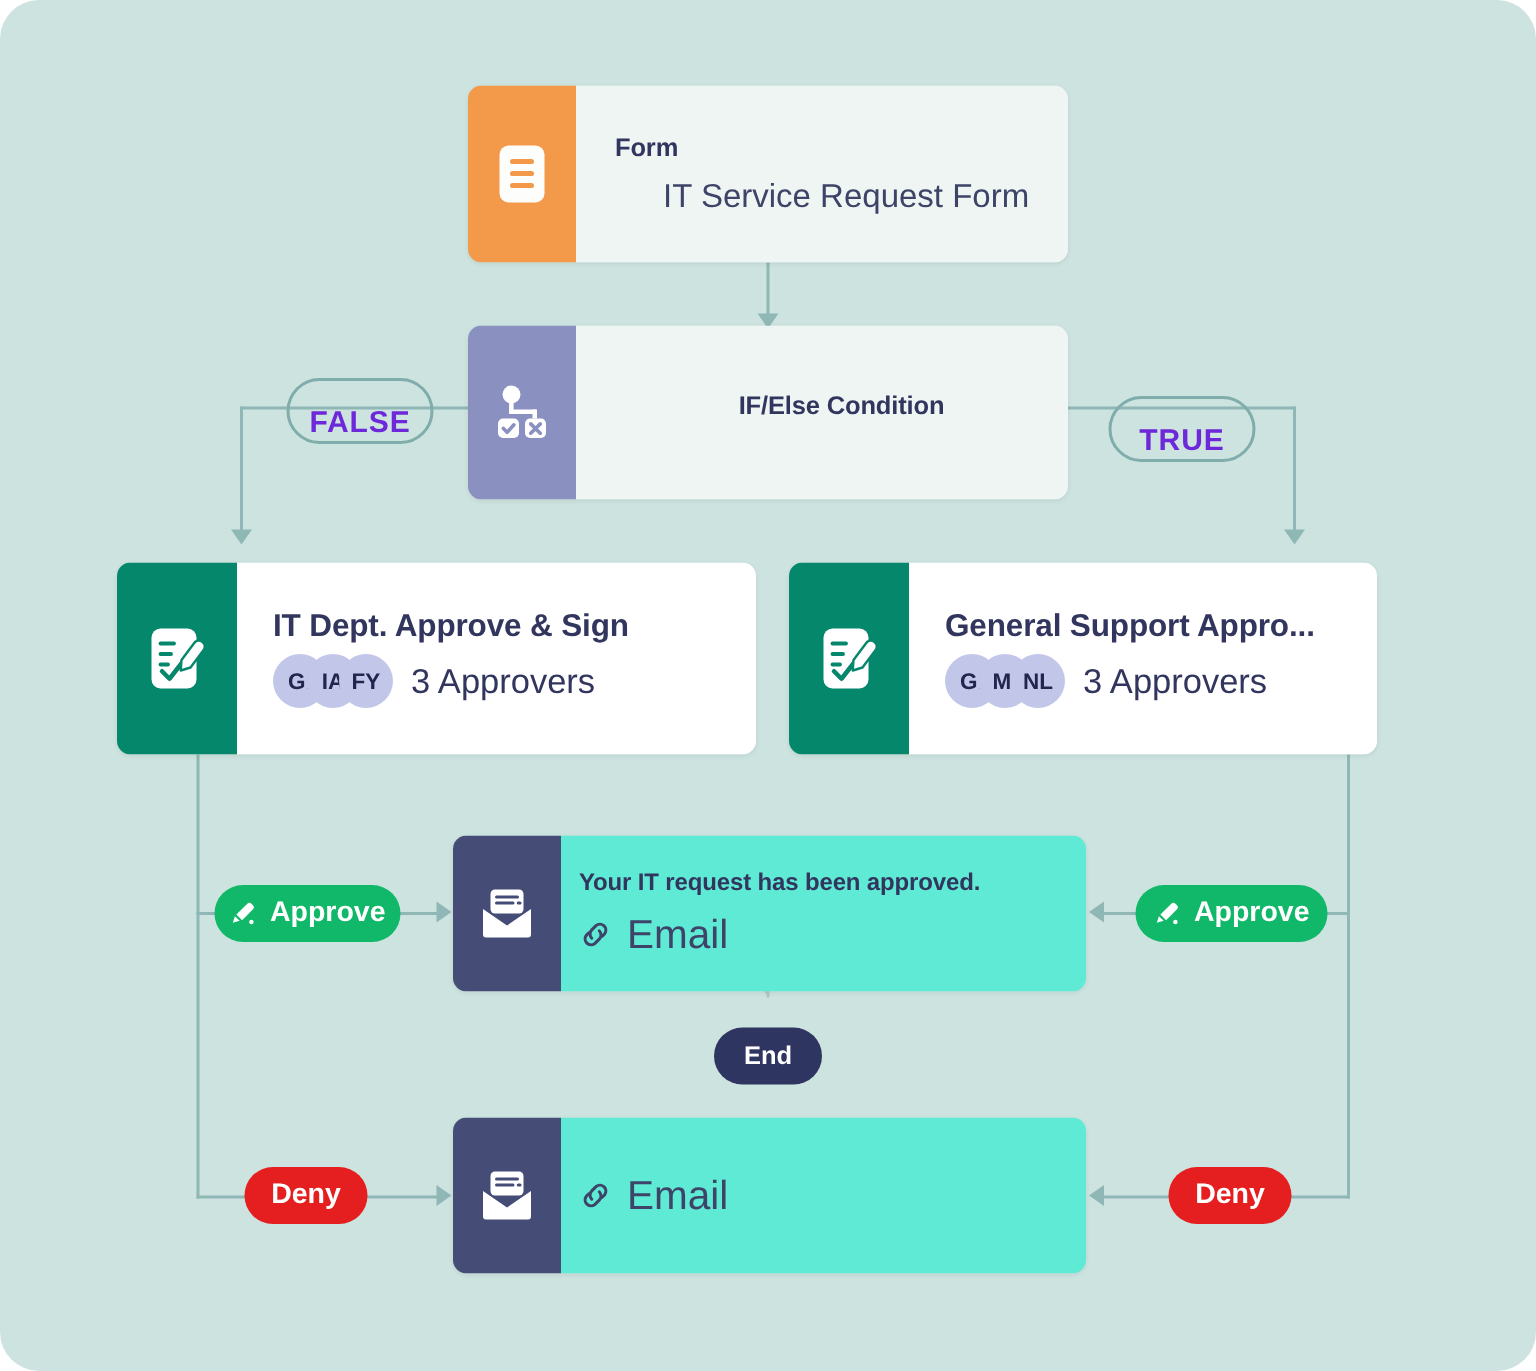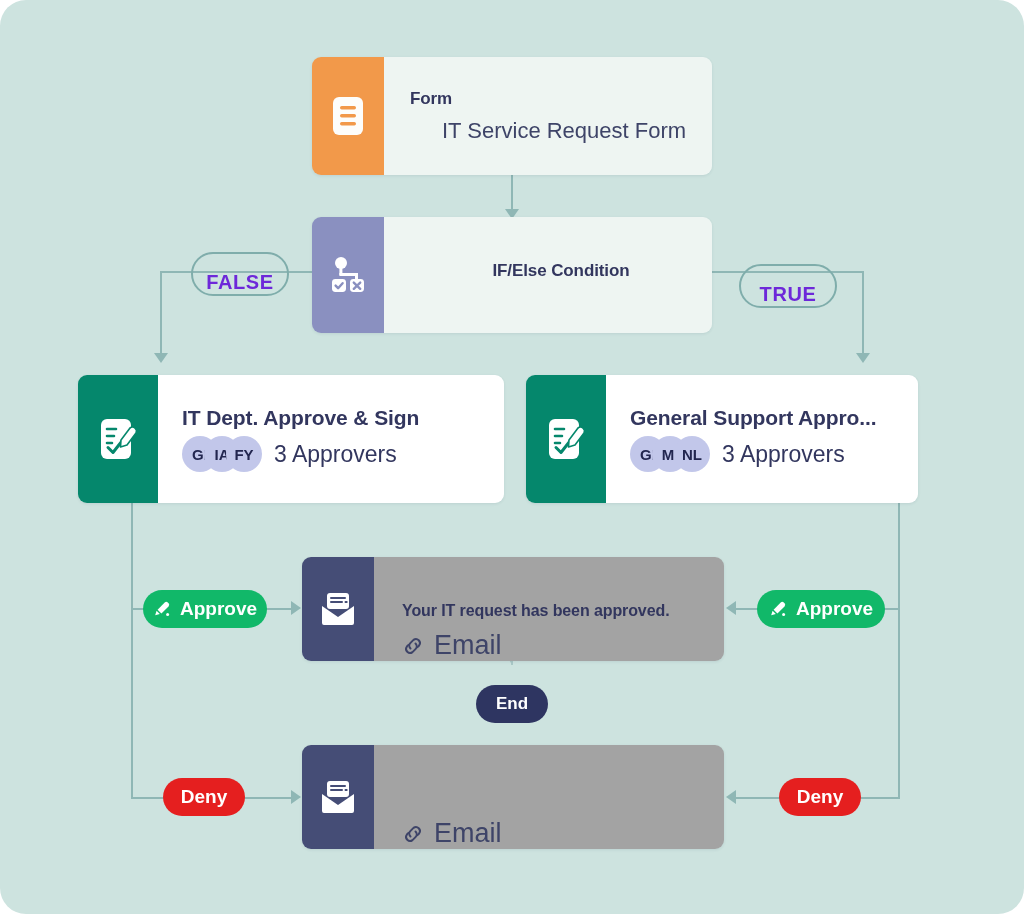--- a/index.html
+++ b/index.html
@@ -124,21 +124,21 @@
   .approver-count {
     font-size: 23px;
     color: #32365e;
     margin-left: 12px;
     white-space: nowrap;
   }
 
   
   .node-email { left: 302px; width: 422px; height: 104px; }
   .node-email .icon-pane { width: 72px; background: #454d76; }
-  .node-email .body-pane { background: #a3a3a3; padding-left: 28px; justify-content: flex-end; }
+  .node-email .body-pane { background: #5eead4; padding-left: 12px; }
   .node-email .title { font-size: 16px; margin-bottom: 10px; }
   .node-email .linkrow { display: flex; align-items: center; }
   .node-email .linkrow .label {
     font-size: 27px; color: #3e4468; margin-left: 10px;
   }
   #node-email-approved { top: 557px; }
   #node-email-denied { top: 745px; }
 
   
   .pill {

